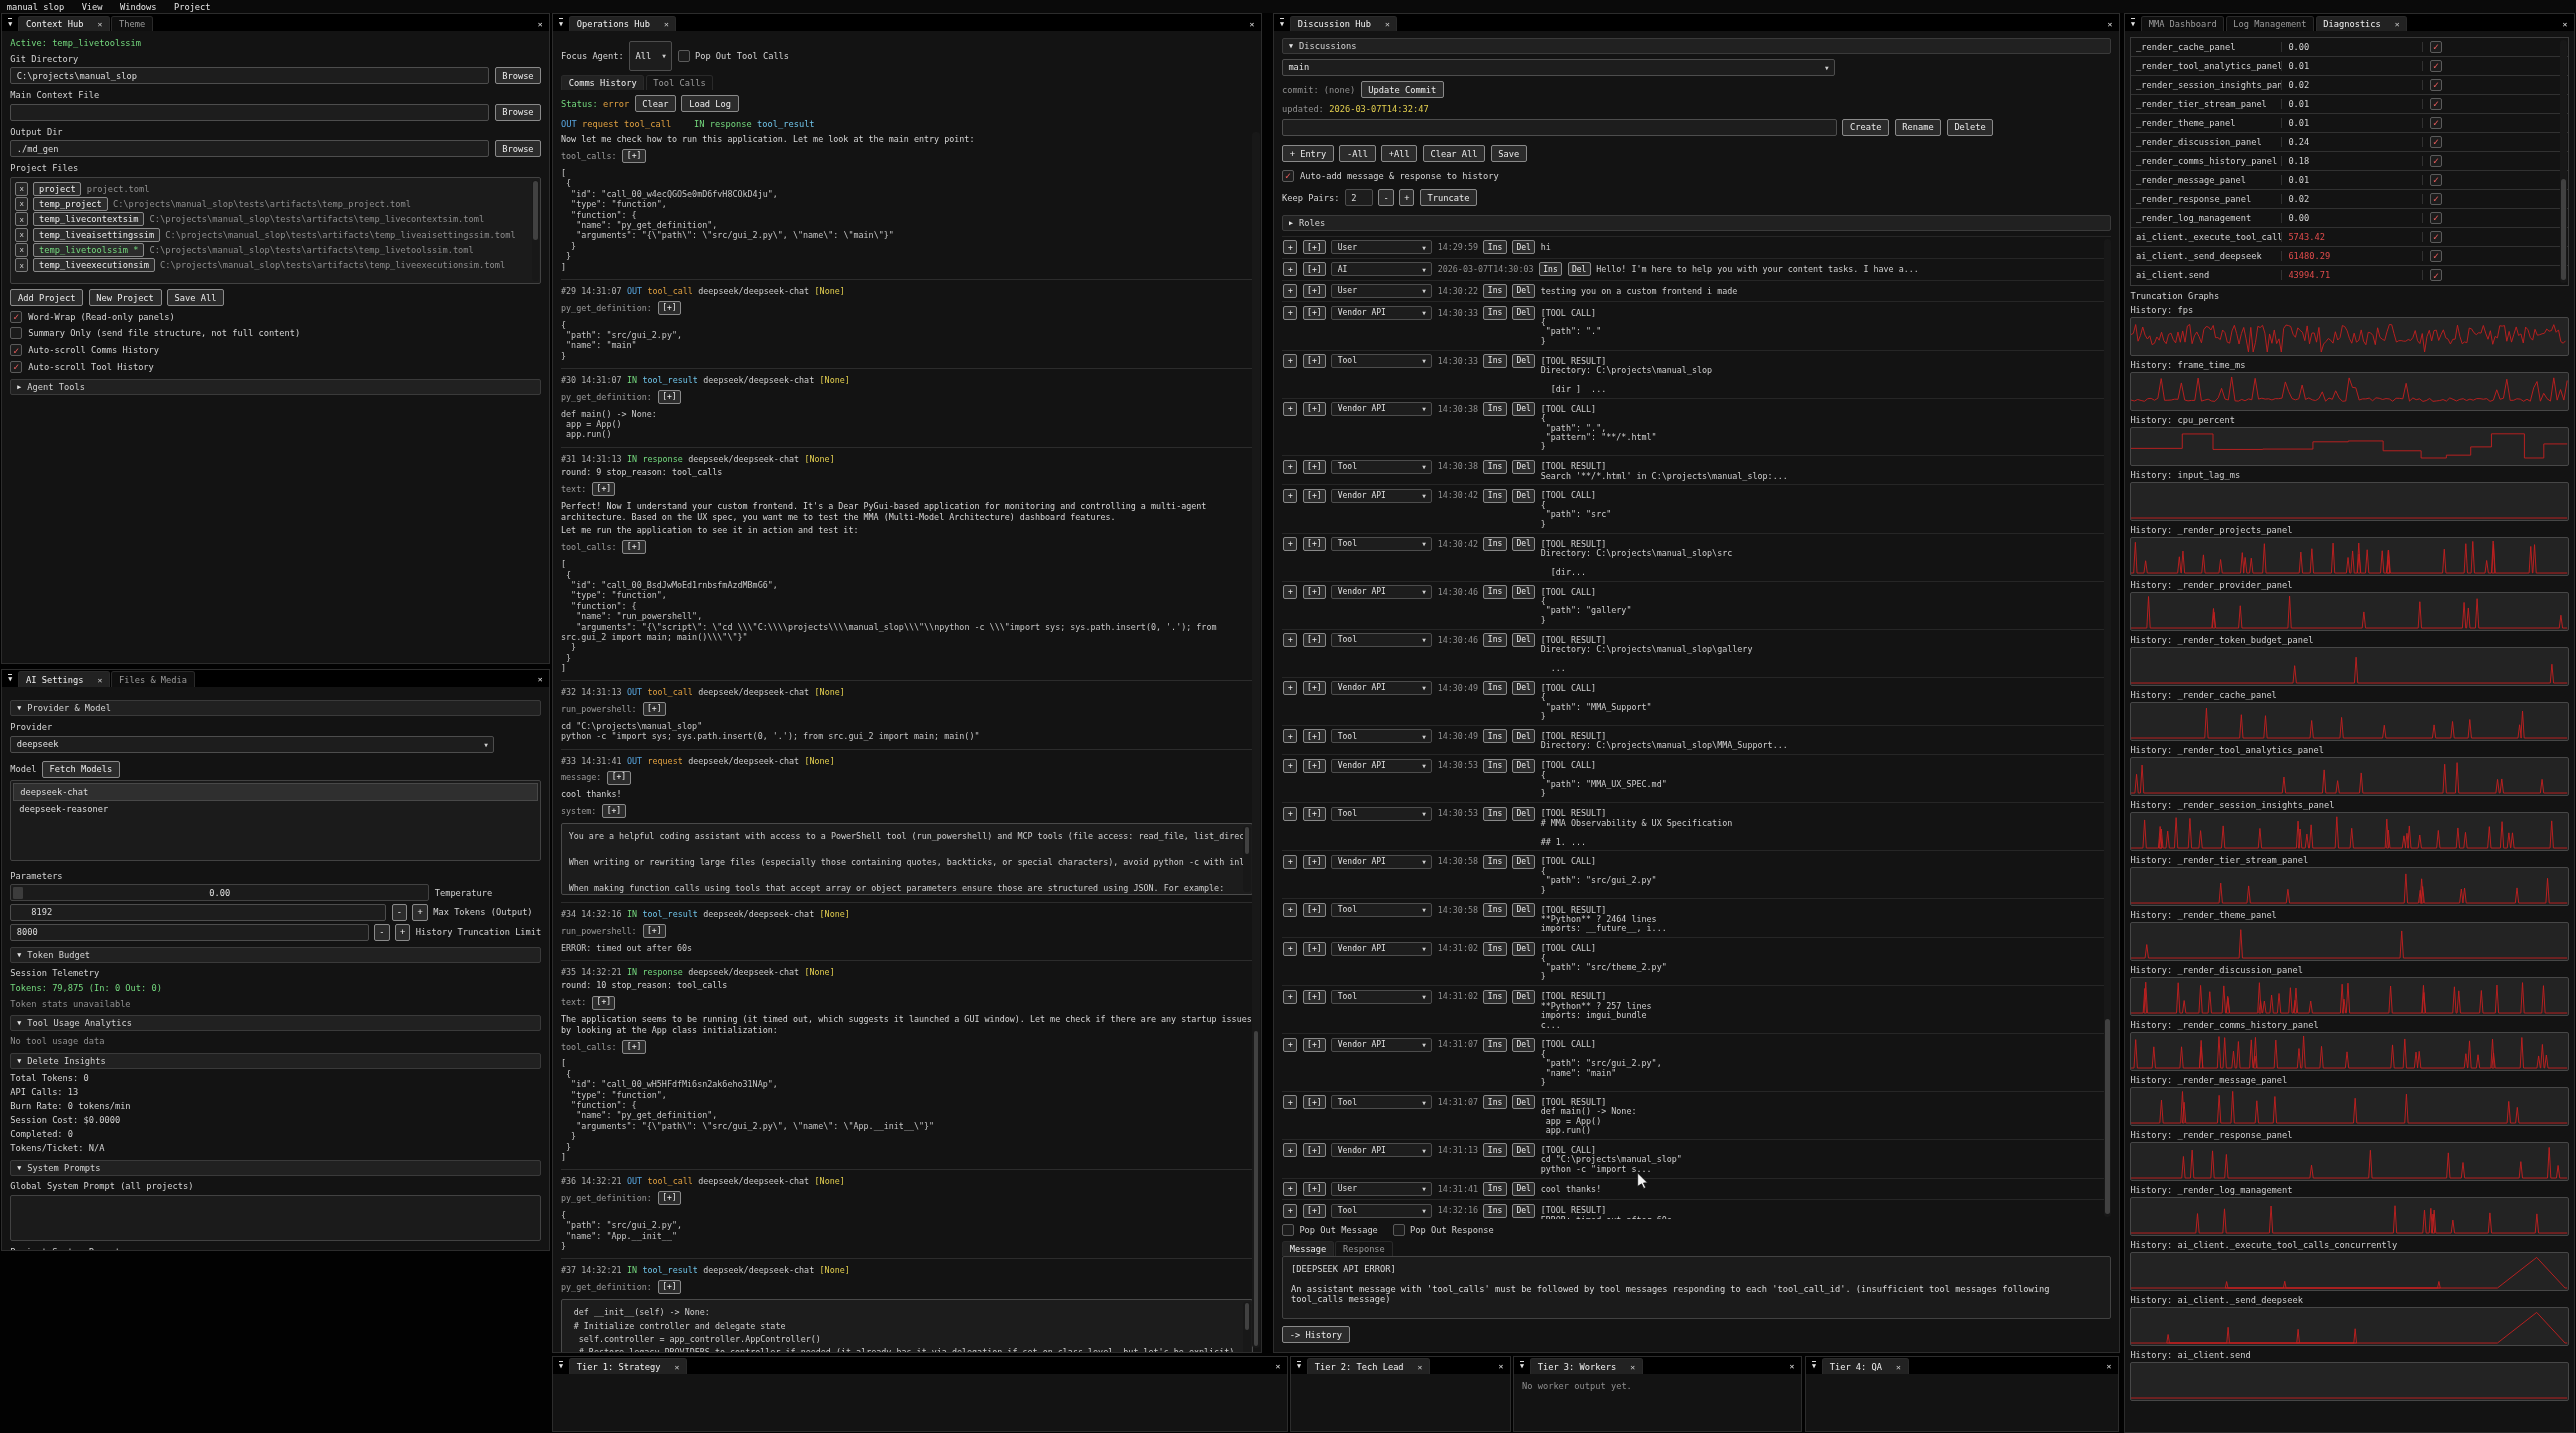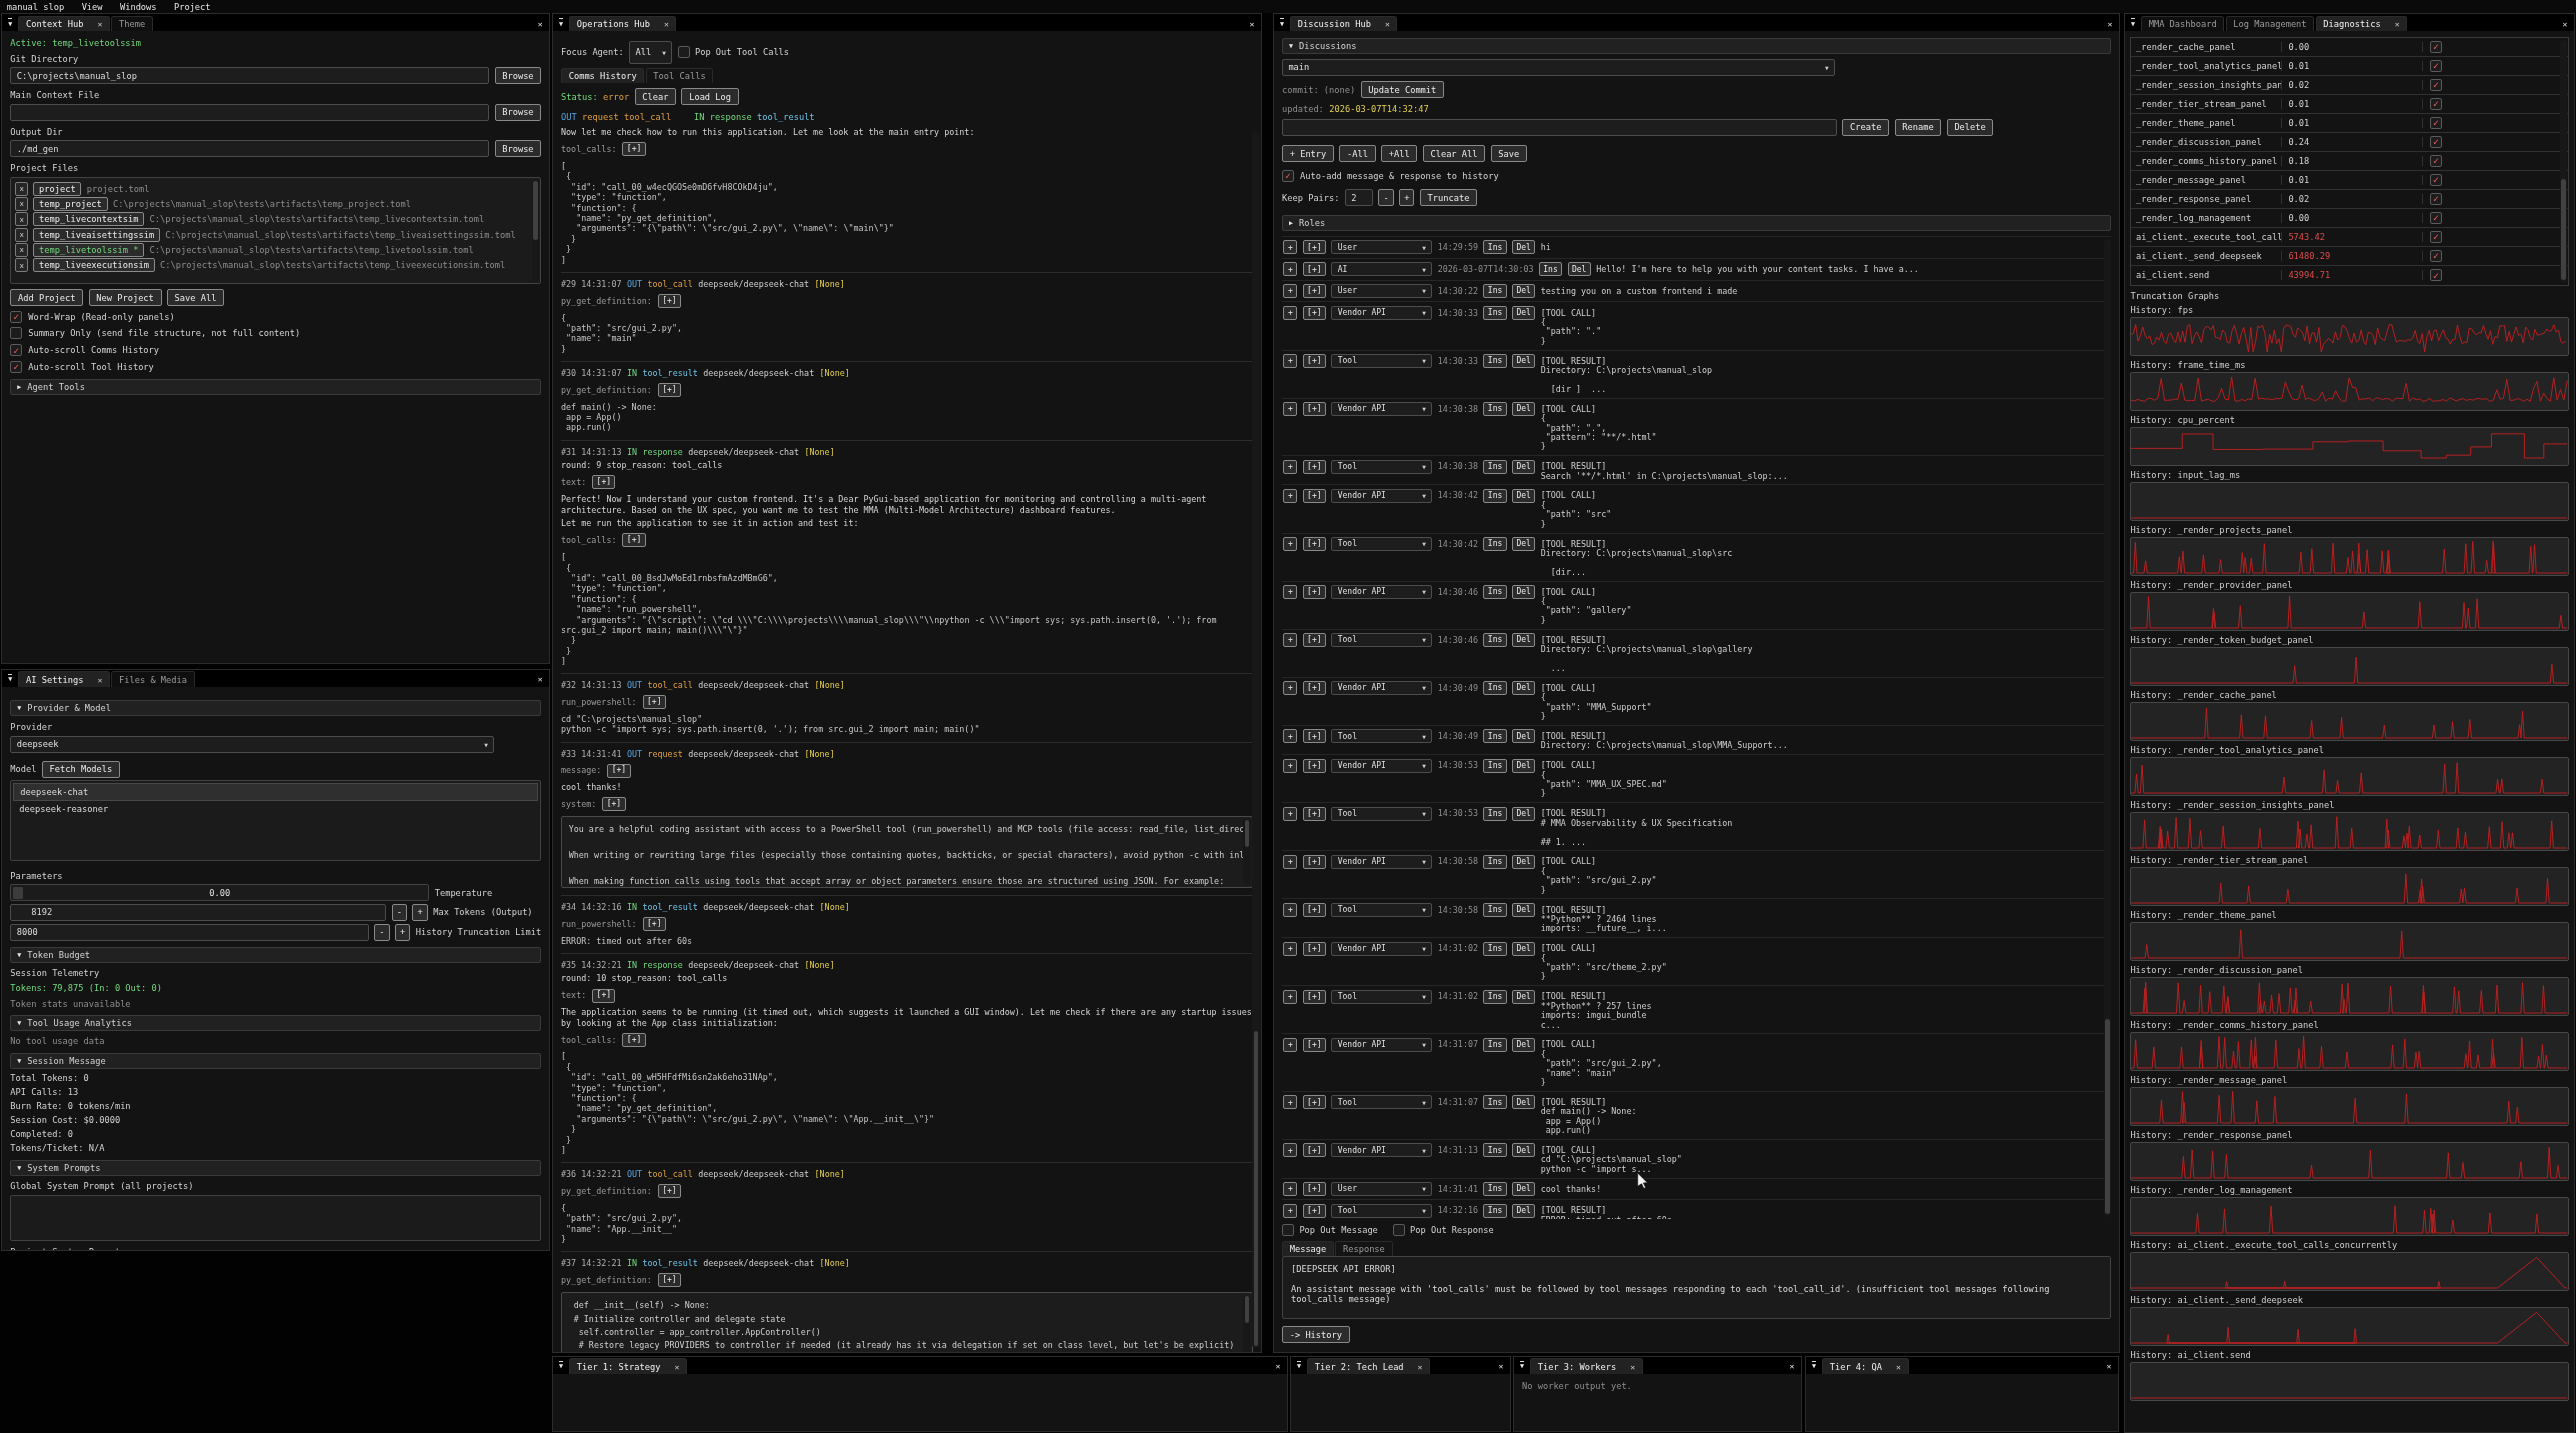--- a/index.html
+++ b/index.html
@@ -258,21 +258,21 @@
     <div>Session Telemetry</div>
     <div class="green" style="margin:4.7px 0">Tokens: 79,875 (In: 0 Out: 0)</div>
     <div class="dim" style="margin:6px 0 1.3px">Token stats unavailable</div>
     <div class="hdrbar">
         <span class="tri">▼</span>
         <span>Tool Usage Analytics</span>
       </div>
     <div class="dim">No tool usage data</div>
     <div class="hdrbar">
         <span class="tri">▼</span>
-        <span>Session Message</span>
+        <span>Delete Insights</span>
       </div>
     <div id="insights">
         <div style="margin: 4px 0px;">Total Tokens: 0</div>
         <div style="margin: 4px 0px;">API Calls: 13</div>
         <div style="margin: 0 0px;">Burn Rate: 0 tokens/min</div>
         <div style="margin: 4px 0px;">Session Cost: $0.0000</div>
         <div style="margin: 4px 0px;">Completed: 0</div>
         <div style="margin: 4px 0px;">Tokens/Ticket: N/A</div>
       </div>
     <div class="hdrbar">
@@ -293,21 +293,21 @@
       </span>
     <span class="tab active">
         <span>Operations Hub</span>
         <span class="x">✕</span>
       </span>
     <span class="tab-x-right">✕</span>
   </div>
   <div class="content">
     <div class="row">
       <span>Focus Agent:</span>
-      <div class="combo" style="width:43px;height:23px">
+      <div class="combo" style="width:43px;height:30px">
           <span>All</span>
           <span class="arr">▼</span>
         </div>
       <span class="cb">✓</span>
       <span>Pop Out Tool Calls</span>
     </div>
     <div style="display:flex;margin:4px 0 0">
       <span class="msgtab active">Comms History</span>
       <span class="msgtab">Tool Calls</span>
     </div>

